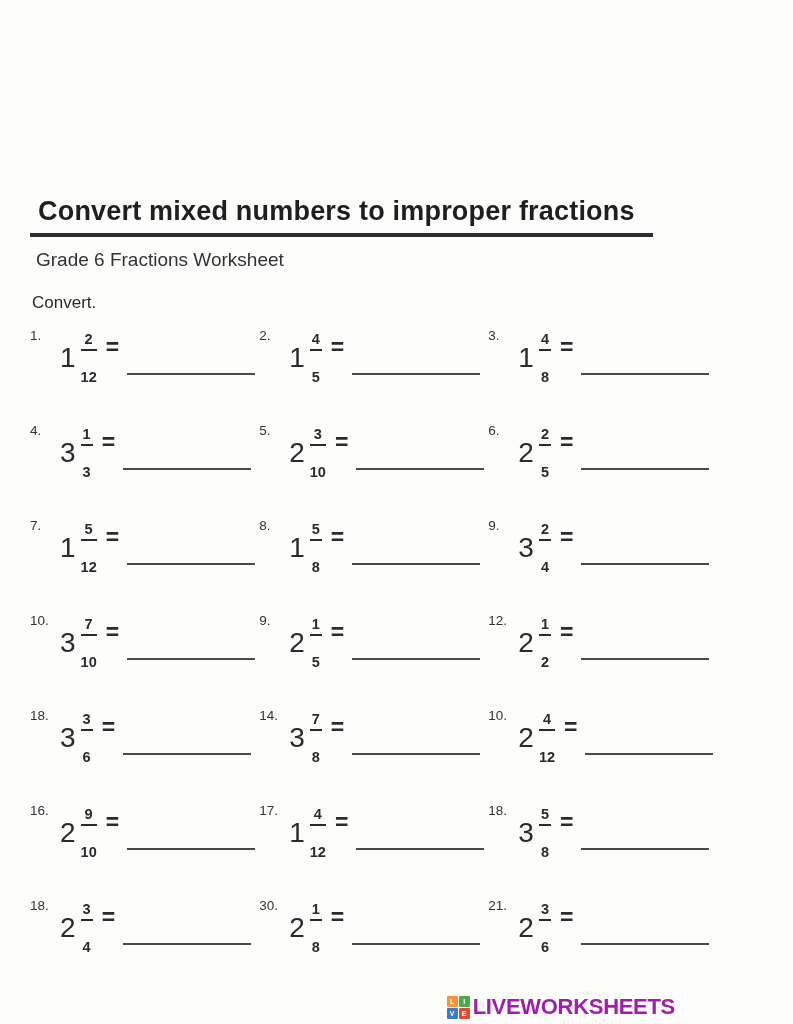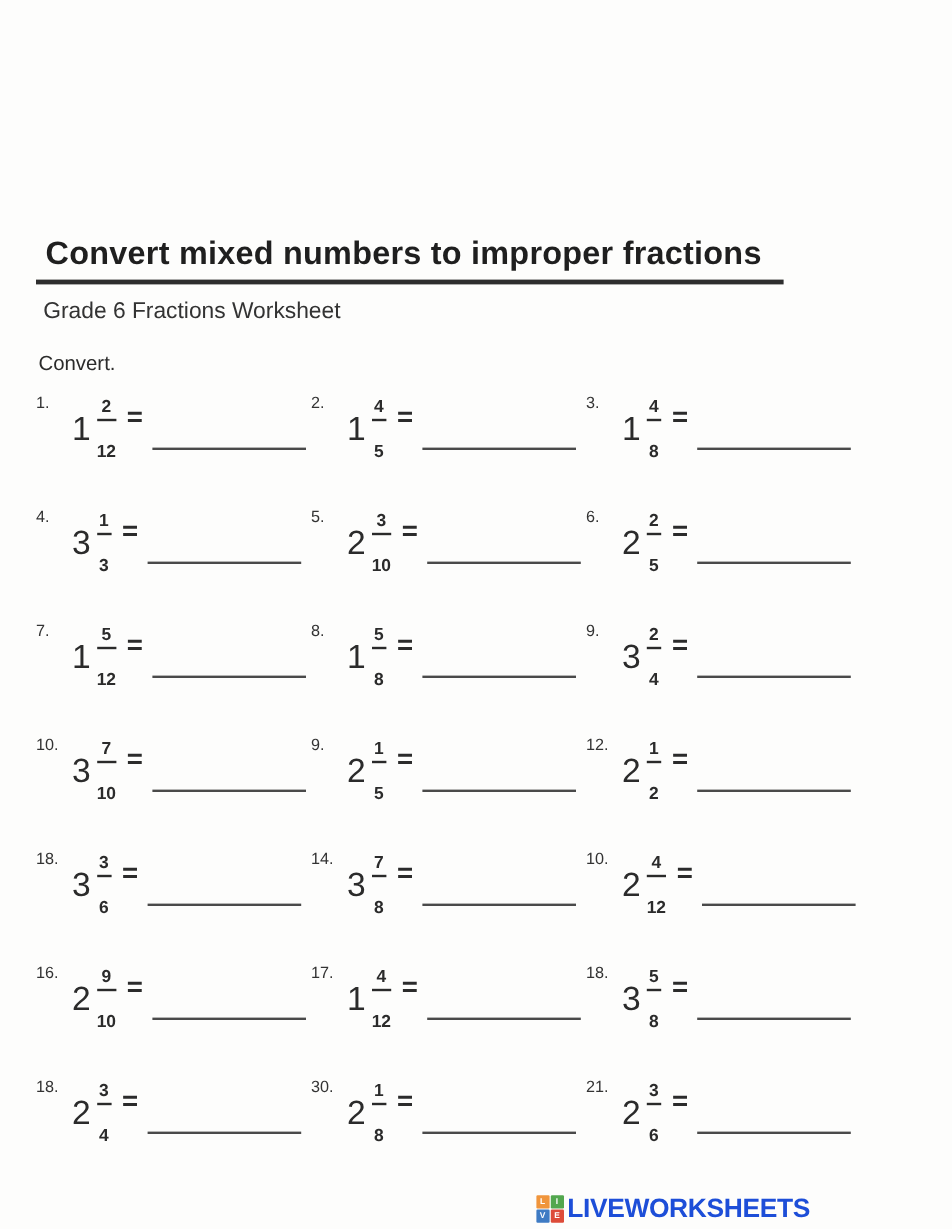--- a/index.html
+++ b/index.html
@@ -410,15 +410,15 @@
 </div>
   </div>
 
   <div class="footer">
     <span class="logo-grid">
       <span class="logo-sq" style="background: rgb(240, 149, 60);">L</span>
       <span class="logo-sq" style="background: rgb(82, 167, 78);">I</span>
       <span class="logo-sq" style="background: rgb(62, 123, 196);">V</span>
       <span class="logo-sq" style="background: rgb(221, 75, 57);">E</span>
     </span>
-    <span class="brand" id="brand-text" style="color: #1d4ed8; text-align: center;">LIVEWORKSHEETS</span>
+    <span class="brand" id="brand-text" style="color: #a21caf; text-align: center;">LIVEWORKSHEETS</span>
   </div>
 </div>
 
 </body></html>

